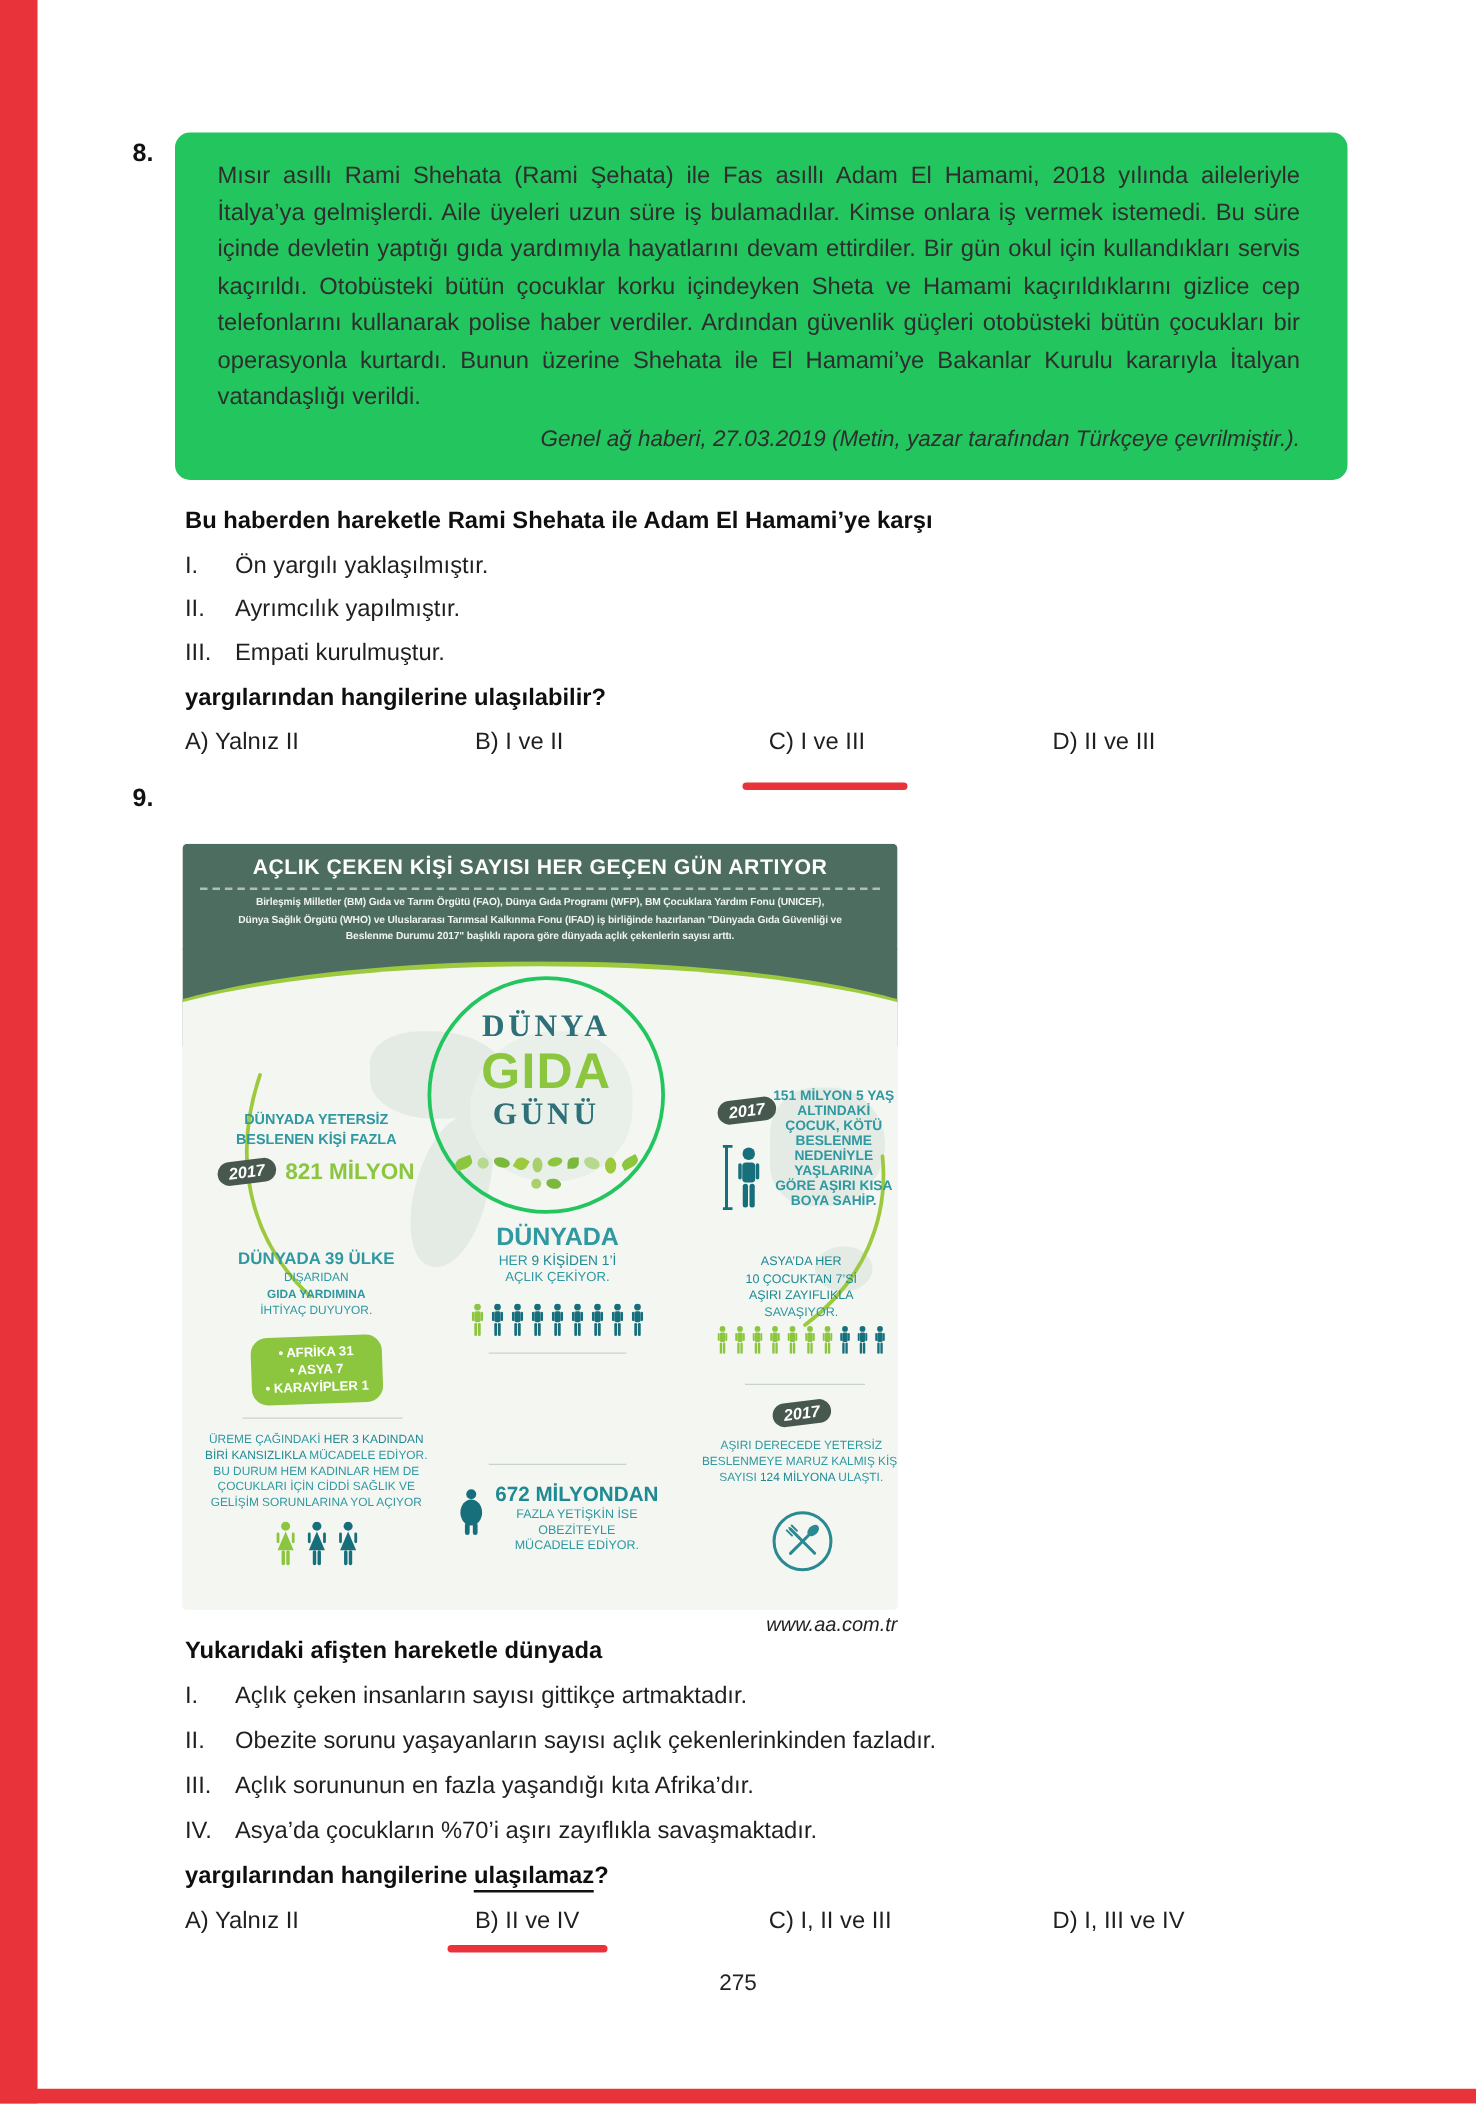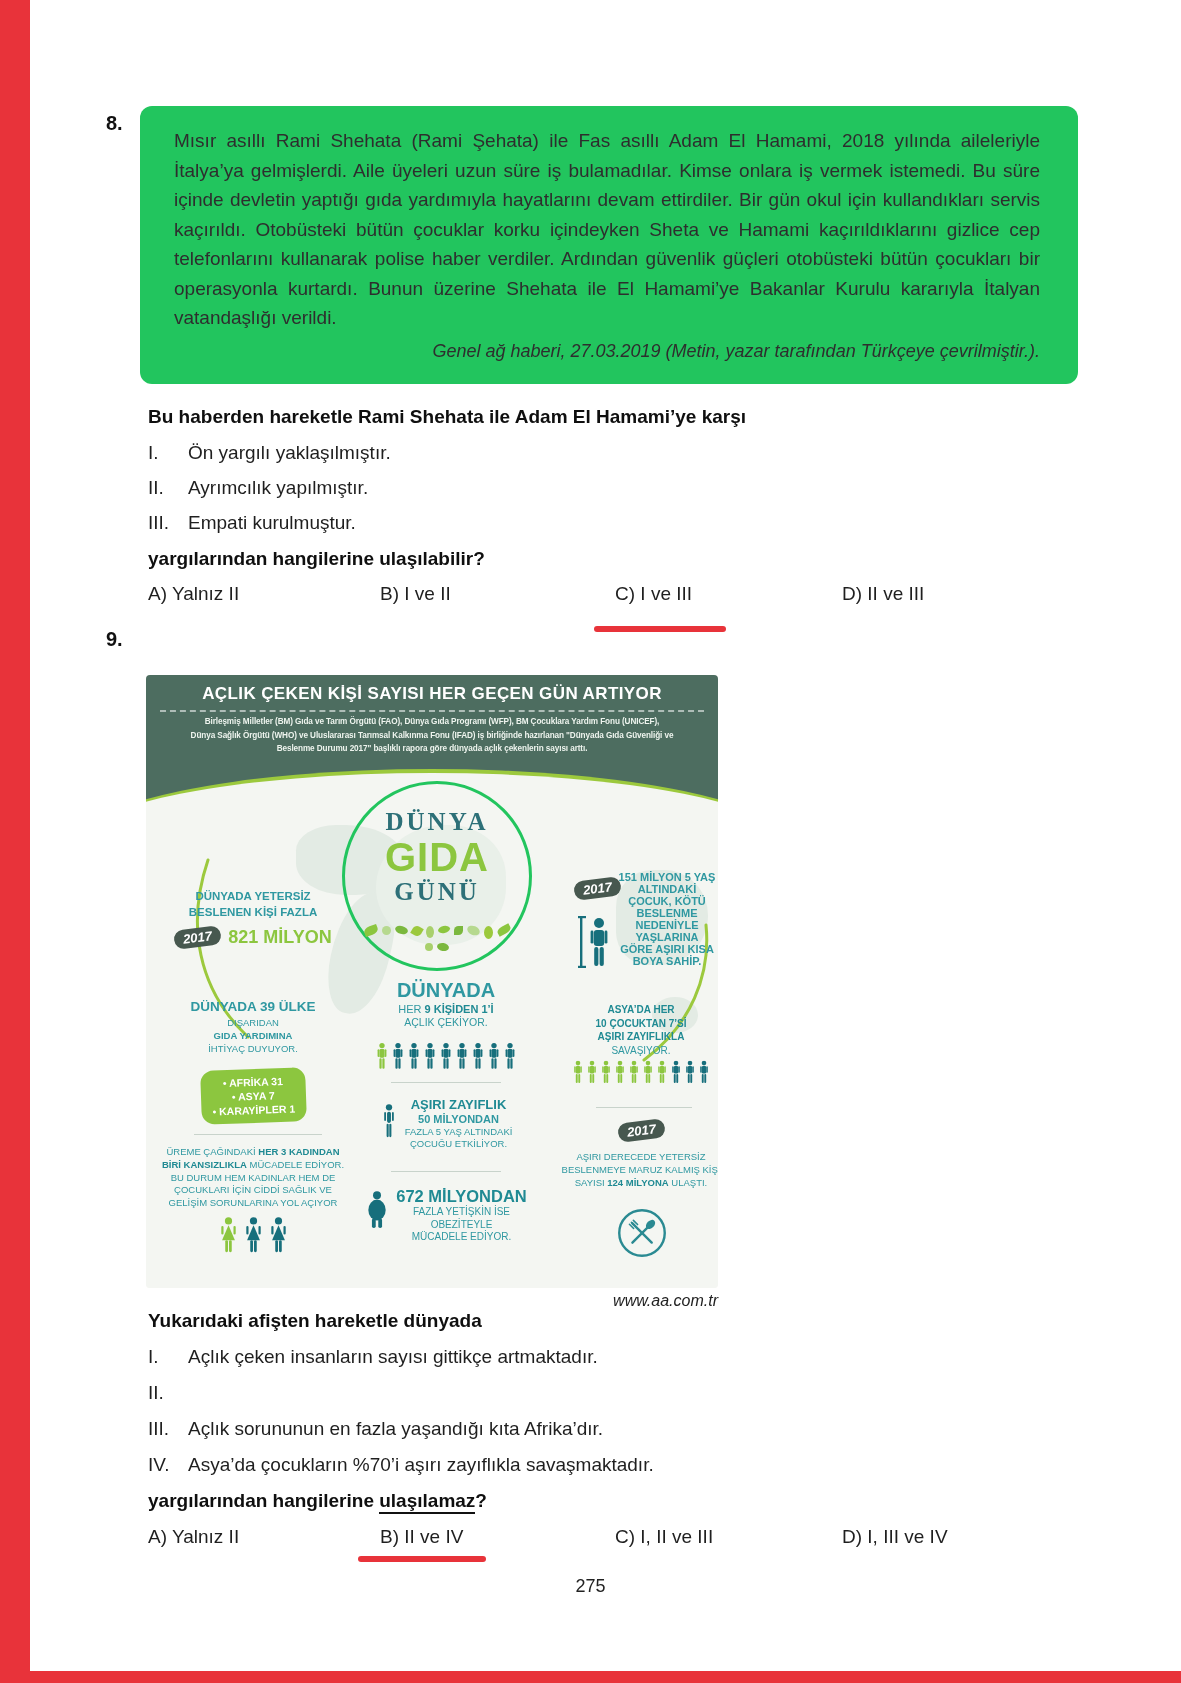--- a/index.html
+++ b/index.html
@@ -36,21 +36,21 @@
   .p-swoosh{position:absolute;left:0;top:0;z-index:4;pointer-events:none;}
   .p-circle{position:absolute;left:196px;top:106px;width:184px;height:184px;border:3px solid #22c55e;
             border-radius:50%;z-index:5;text-align:center;}
   .c-l1,.c-l3{font-family:"Liberation Serif",serif;font-weight:bold;color:#2d7078;font-size:25px;letter-spacing:3px;}
   .c-l1{margin-top:24px;}
   .c-l2{font-size:40px;font-weight:bold;color:#8cc63f;letter-spacing:1px;line-height:42px;}
   .foods{position:absolute;left:18px;right:18px;top:132px;height:44px;display:flex;flex-wrap:wrap;
          justify-content:center;align-content:center;gap:4px;}
   .foods span{display:block;}
   .pcol{position:absolute;z-index:6;text-align:center;color:#2f98a1;}
-  .teal-b{color:#1f8a93;font-weight:bold;}
+  .teal-b{color:#1f8a93;font-weight:normal;}
   .year-badge{display:inline-block;background:#47584f;color:#fff;font-weight:bold;font-style:italic;
               font-size:13px;padding:2px 9px;border-radius:12px;transform:rotate(-7deg);}
   .green-badge{display:inline-block;background:#8cc63f;color:#fff;font-weight:bold;font-size:10.5px;
                line-height:14px;padding:6px 11px;border-radius:13px;transform:rotate(-2deg);}
   .pdiv{position:absolute;border-top:1px solid #c8d3cb;z-index:6;}
   .icon-row{position:absolute;display:flex;justify-content:center;align-items:flex-end;z-index:6;}
 </style>
 </head>
 <body>
 
@@ -244,31 +244,20 @@
           <use href="#ic-person" fill="#176f7c"></use>
         </svg>
       <svg width="14" height="30" viewBox="0 0 24 46">
           <use href="#ic-person" fill="#176f7c"></use>
         </svg>
       <svg width="14" height="30" viewBox="0 0 24 46">
           <use href="#ic-person" fill="#176f7c"></use>
         </svg>
     </div>
     <div class="pdiv" style="left:245px;top:407px;width:110px"></div>
-    <div class="pcol" style="left:205px;top:422px;width:190px;display:flex;justify-content:center;gap:7px;text-align:center">
-      <svg width="18" height="40" viewBox="0 0 24 46" style="margin-top:4px">
-          <use href="#ic-thin" fill="#176f7c"></use>
-        </svg>
-      <div>
-        <div style="font-size:13px;font-weight:bold;line-height:16px;color:#1f8a93">AŞIRI ZAYIFLIK</div>
-        <div style="font-size:11px;font-weight:bold;line-height:13px">50 MİLYONDAN</div>
-        <div style="font-size:9.5px;line-height:12px">FAZLA 5 YAŞ ALTINDAKİ</div>
-        <div style="font-size:9.5px;line-height:12px">ÇOCUĞU ETKİLİYOR.</div>
-      </div>
-    </div>
     <div class="pdiv" style="left:245px;top:496px;width:110px"></div>
     <div class="pcol" style="left:200px;top:512px;width:200px;display:flex;justify-content:center;gap:7px;text-align:center">
       <svg width="24" height="38" viewBox="0 0 26 42" style="margin-top:4px">
           <use href="#ic-fat" fill="#176f7c"></use>
         </svg>
       <div>
         <div style="font-size:16.5px;font-weight:bold;line-height:19px;color:#1f8a93">672 MİLYONDAN</div>
         <div style="font-size:10px;line-height:12.5px">FAZLA YETİŞKİN İSE</div>
         <div style="font-size:10px;line-height:12.5px">OBEZİTEYLE</div>
         <div style="font-size:10px;line-height:12.5px">MÜCADELE EDİYOR.</div>
@@ -343,20 +332,21 @@
   <div style="position:absolute;left:478px;top:1292px;width:240px;text-align:right;font-style:italic;font-size:16px;color:#222">www.aa.com.tr</div>
 
   <div class="stem" style="top:1310px">Yukarıdaki afişten hareketle dünyada</div>
 
   <div class="item" style="top:1346px">
     <span class="rn">I.</span>
     <span>Açlık çeken insanların sayısı gittikçe artmaktadır.</span>
   </div>
   <div class="item" style="top:1382px">
     <span class="rn">II.</span>
+    <span>Obezite sorunu yaşayanların sayısı açlık çekenlerinkinden fazladır.</span>
   </div>
   <div class="item" style="top:1418px">
     <span class="rn">III.</span>
     <span>Açlık sorununun en fazla yaşandığı kıta Afrika’dır.</span>
   </div>
   <div class="item" style="top:1454px">
     <span class="rn">IV.</span>
     <span>Asya’da çocukların %70’i aşırı zayıflıkla savaşmaktadır.</span>
   </div>
 

